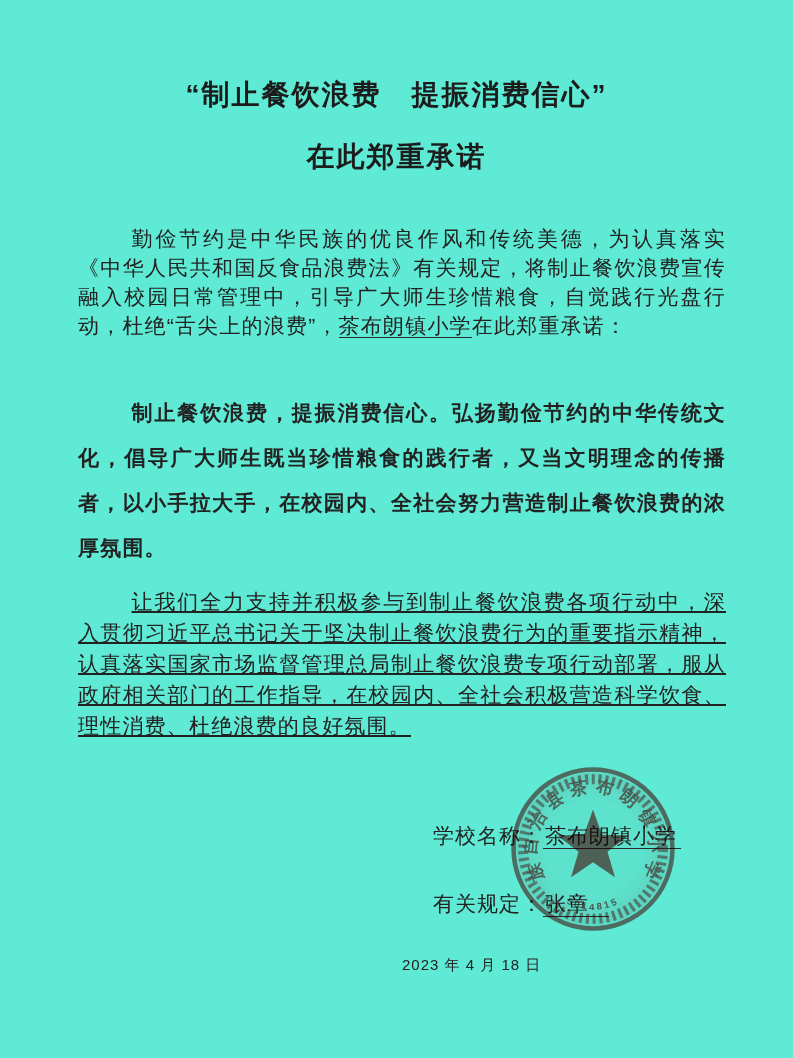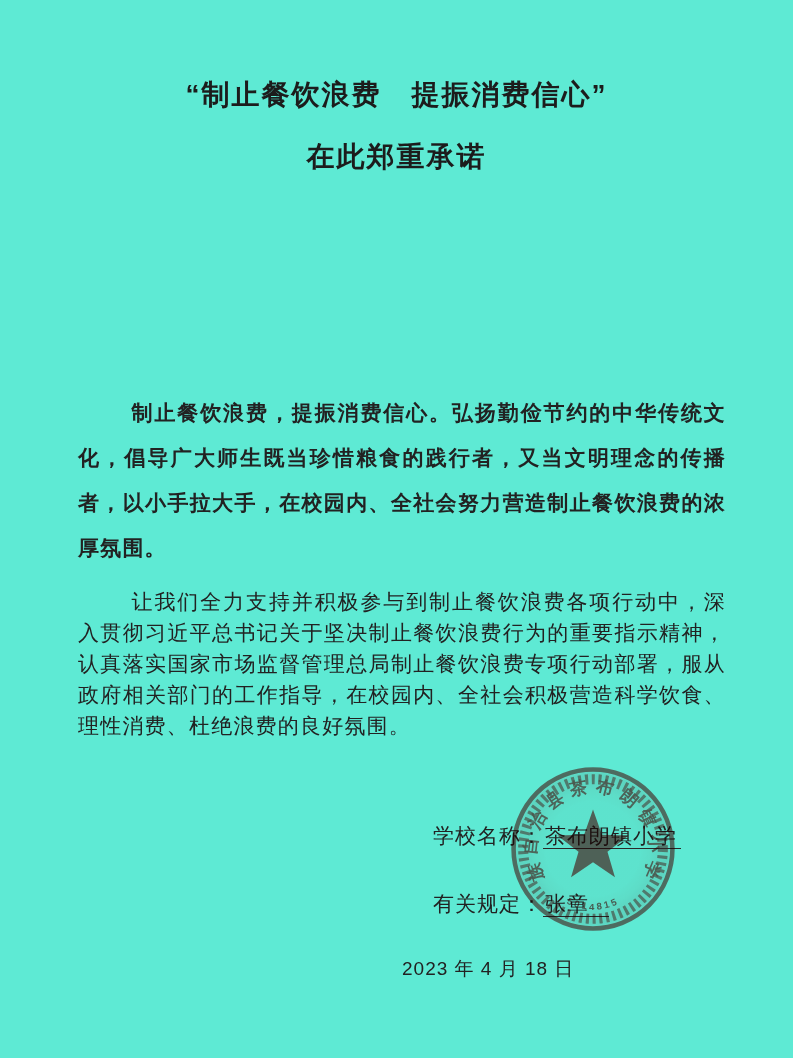--- a/index.html
+++ b/index.html
@@ -29,21 +29,21 @@
     width: 648px;
     font-size: 21px;
     letter-spacing: 1.2px;
     text-align: justify;
     text-justify: inter-character;
     text-indent: 2.55em;
     color: #222222;
   }
   .para-1 { top: 224px; line-height: 29px; }
   .para-2 { top: 390px; line-height: 45px; font-weight: bold; }
-  .para-3 { top: 586px; line-height: 31px; }
+  .para-3 { top: 586px; line-height: 31px; text-decoration: underline; }
   .u-inline {
     border-bottom: 1.5px solid #2a2a2a;
     padding-bottom: 0px;
   }
   .sig-row {
     position: absolute;
     left: 433px;
     font-size: 21px;
     letter-spacing: 1px;
     color: #222222;
@@ -53,21 +53,21 @@
   .sig-rep { top: 890px; }
   .sig-value {
     border-bottom: 1.5px solid #2a2a2a;
     padding: 0 4px 1px 2px;
   }
   .sig-rep .sig-value { padding-right: 20px; }
   .date-line {
     position: absolute;
     top: 956px;
     left: 402px;
-    font-size: 19px;
+    font-size: 15px;
     letter-spacing: 1px;
     color: #222222;
     white-space: nowrap;
   }
   .seal {
     position: absolute;
     left: 507px;
     top: 763px;
     width: 172px;
     height: 172px;
@@ -78,20 +78,21 @@
   .seal svg { width: 100%; height: 100%; }
 </style>
 </head>
 <body>
 
 <div class="page">
 
   <div class="title title-1">“制止餐饮浪费　提振消费信心”</div>
   <div class="title title-2">在此郑重承诺</div>
 
+  <div class="para para-1"><span>勤俭节约是中华民族的优良作风和传统美德，为认真落实《中华人民共和国反食品浪费法》有关规定，将制止餐饮浪费宣传融入校园日常管理中，引导广大师生珍惜粮食，自觉践行光盘行动，杜绝“舌尖上的浪费”，</span><span class="u-inline">茶布朗镇小学</span><span>在此郑重承诺：</span></div>
 
   <div class="para para-2">制止餐饮浪费，提振消费信心。弘扬勤俭节约的中华传统文化，倡导广大师生既当珍惜粮食的践行者，又当文明理念的传播者，以小手拉大手，在校园内、全社会努力营造制止餐饮浪费的浓厚氛围。</div>
 
   <div class="para para-3">让我们全力支持并积极参与到制止餐饮浪费各项行动中，深入贯彻习近平总书记关于坚决制止餐饮浪费行为的重要指示精神，认真落实国家市场监督管理总局制止餐饮浪费专项行动部署，服从政府相关部门的工作指导，在校园内、全社会积极营造科学饮食、理性消费、杜绝浪费的良好氛围。</div>
 
   <div class="sig-row sig-school"><span>学校名称：</span><span class="sig-value">茶布朗镇小学</span></div>
 
   <div class="sig-row sig-rep"><span>有关规定：</span><span class="sig-value">张章</span></div>
 
   <div class="date-line">2023 年 4 月  18  日</div>

